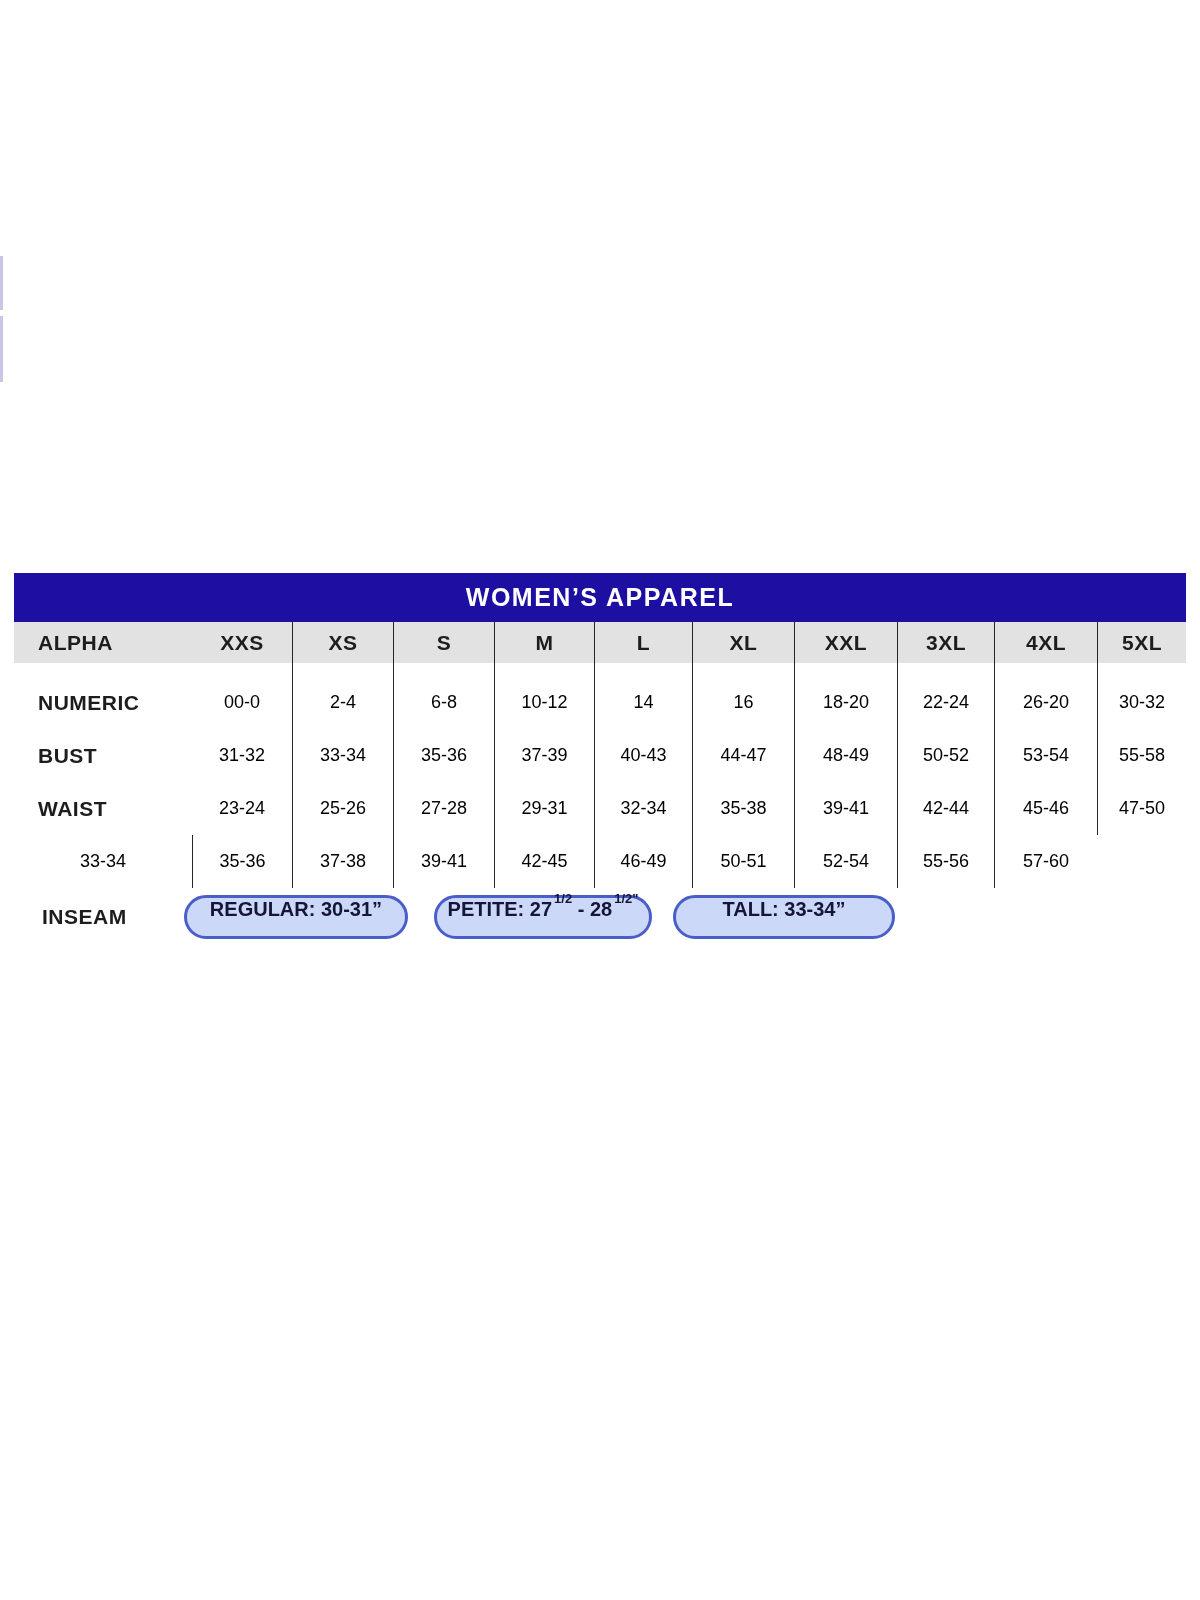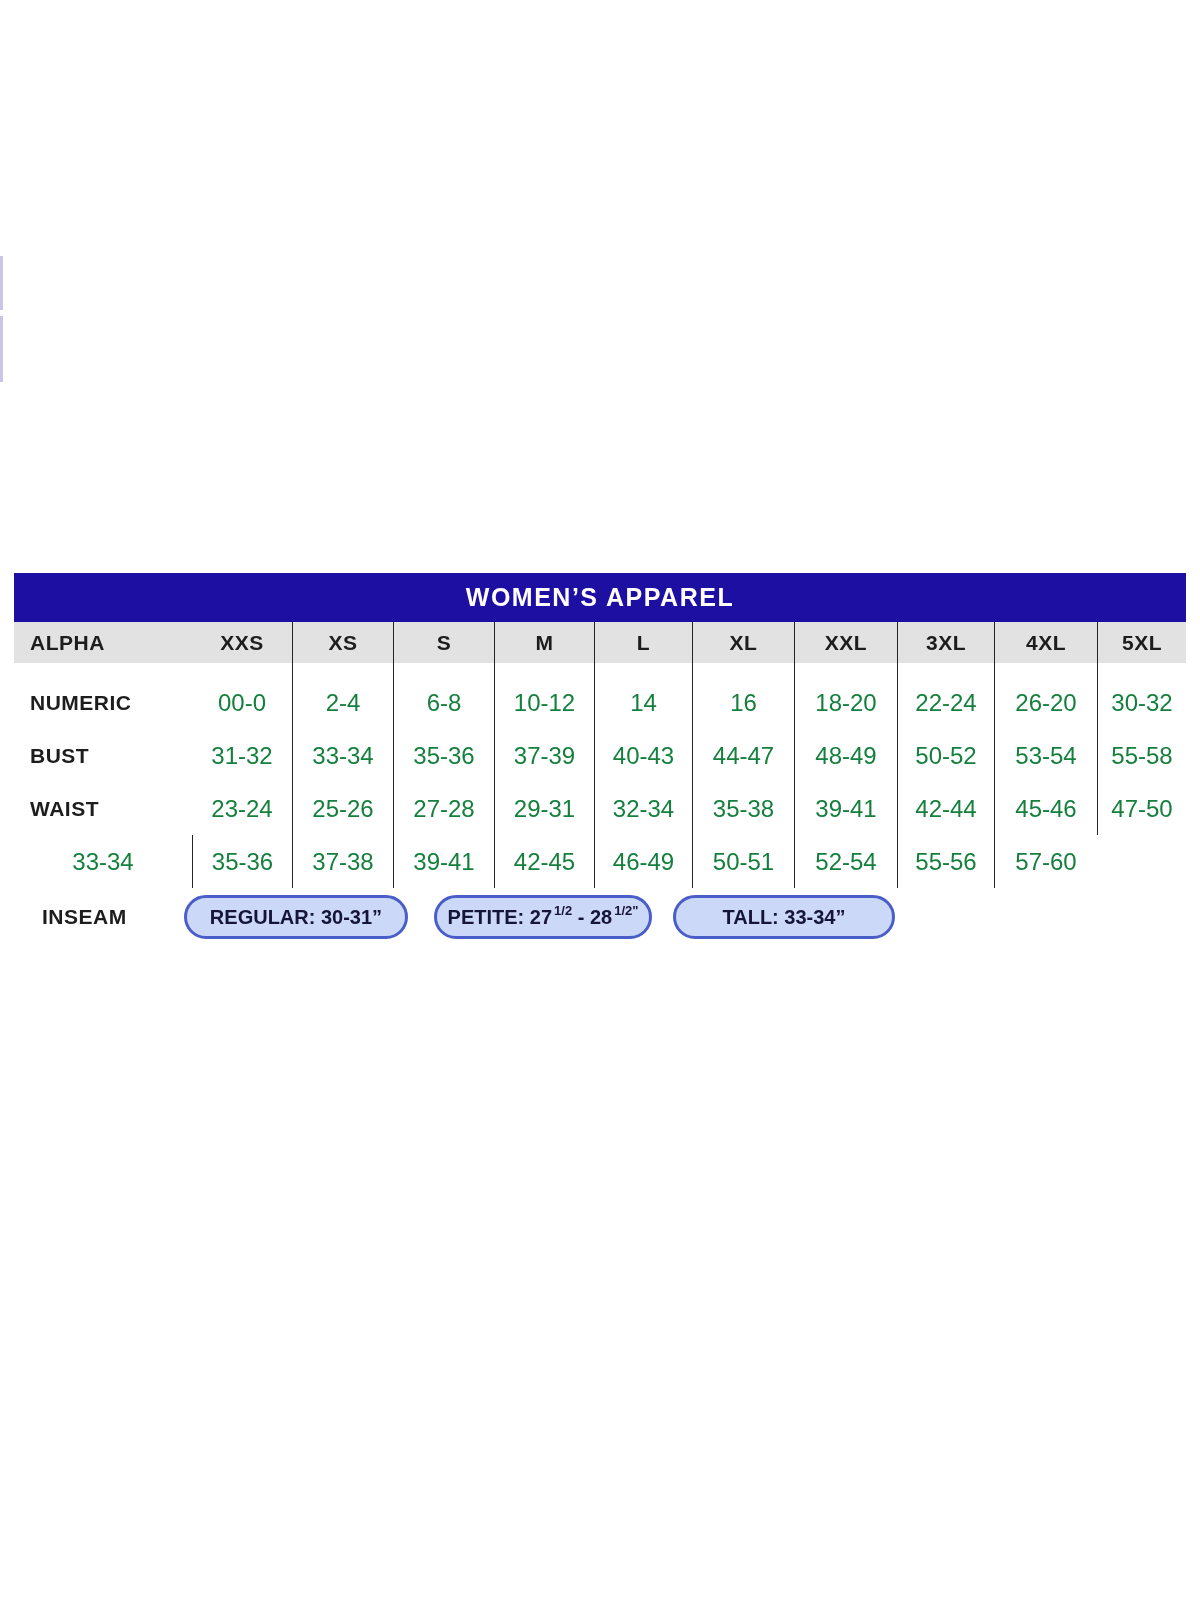--- a/index.html
+++ b/index.html
@@ -31,39 +31,39 @@
     grid-template-columns: 178px 100px 101px 101px 100px 98px 102px 103px 97px 103px 89px;
   }
   .cell {
     display: flex; align-items: center; justify-content: center;
     box-sizing: border-box;
   }
   .hcell {
     background: #E2E2E2; height: 41px;
     font-weight: bold; font-size: 21px; color: #1d1d1d; letter-spacing: 0.5px;
   }
-  .lcell { justify-content: flex-start; padding-left: 16px; }
+  .lcell { justify-content: flex-start; padding-left: 24px; }
   .scell { height: 13px; background: #ffffff; }
-  .dcell { height: 53px; font-size: 24px; color: #15803d; }
+  .dcell { height: 53px; font-size: 18px; color: #000000; }
   .rlabel { font-weight: bold; font-size: 21px; color: #1d1d1d; letter-spacing: 0.5px; }
   .bordered { border-left: 1.5px solid #262626; }
 
   
   #inseam { position: absolute; left: 14px; top: 893px; width: 1172px; height: 48px; }
   #inseam .rowlabel {
     position: absolute; left: 28px; top: 50%; transform: translateY(-50%);
     font-weight: bold; font-size: 21px; color: #1d1d1d; letter-spacing: 0.5px;
   }
   .pill {
     position: absolute; top: 2px; height: 44px;
     background: #CCD8F7;
     border: 3px solid #4A5EC9;
     border-radius: 24px;
     box-sizing: border-box;
-    display: flex; align-items: center; justify-content: center;
+    display: flex; align-items: flex-start; justify-content: center;
     font-weight: bold; font-size: 20px; color: #15153A;
     white-space: pre;
   }
   .pill-regular { left: 170px; width: 224px; }
   .pill-petite  { left: 420px; width: 218px; }
   .pill-tall    { left: 659px; width: 222px; }
   .sup { font-size: 13px; position: relative; top: -7px; margin-left: 2px; }
 </style>
 </head>
 <body>

